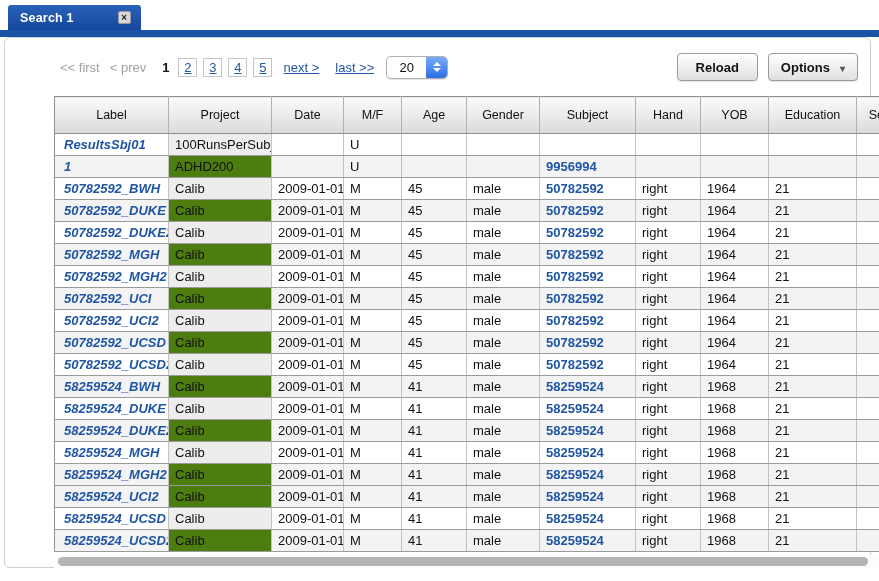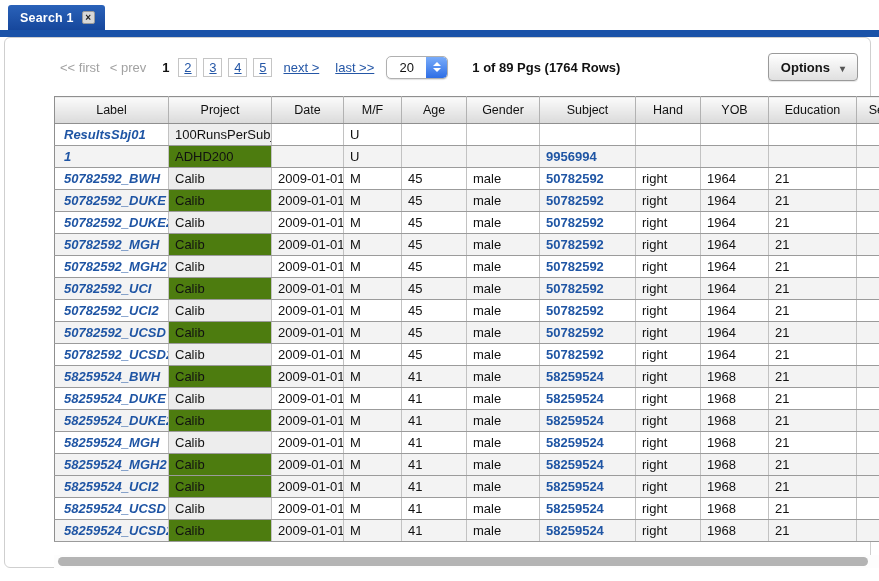--- a/index.html
+++ b/index.html
@@ -3,21 +3,21 @@
 <meta charset="utf-8">
 <style>
   * { margin:0; padding:0; box-sizing:border-box; }
   html,body { width:879px; height:581px; background:#fff; overflow:hidden;
               font-family:"Liberation Sans","DejaVu Sans",sans-serif; }
 
   
   .tab-strip { height:30px; background:#fff; position:relative; }
   .tab { position:absolute; left:8px; top:5px; height:25px; display:inline-flex; align-items:center;
          padding:0 10px 0 12px; background:linear-gradient(#2a62b9,#16479c);
-         border-radius:3px 3px 0 0; cursor:pointer; }
+         border-radius:3px 3px 0 0; cursor:pointer;gap:36px; }
   .tab-label { color:#fff; font-size:12.5px; font-weight:bold; letter-spacing:.2px; }
   .tab-close { display:inline-block; width:13px; height:13px; margin-left:8px; background:#d8d8d8;
                border:1px solid #9a9a9a; border-radius:2px; color:#222; font-size:10px; line-height:11px;
                text-align:center; font-weight:bold; cursor:pointer; }
   .blue-bar { height:7px; background:#1a52a8; width:100%; }
 
   
   .panel { position:absolute; left:4px; right:8px; top:37px; height:531px; background:#fff;
            border:1px solid #cfcfcf; border-radius:6px;padding-left:45px; }
 
@@ -48,21 +48,21 @@
   .btn-options { padding:0 12px; }
   .caret { font-size:10px; color:#555; margin-left:10px; }
 
   
   .table-region { position:relative; margin-left:4px; width:846px; height:472px; }
   .viewport { position:absolute; left:0; top:0; width:828px; height:459px; overflow:hidden; }
   table { border-collapse:collapse; table-layout:fixed; width:848px; background:#fff;
           border:1px solid #8f8f8f; }
   col.c0{width:114px} col.c1{width:103px} col.c2{width:72px} col.c3{width:58px} col.c4{width:65px}
   col.c5{width:73px} col.c6{width:96px} col.c7{width:65px} col.c8{width:68px} col.c9{width:88px} col.c10{width:46px}
-  th { height:27px; background:linear-gradient(#fbfbfb,#dadada); border-right:1px solid #b2b2b2;
+  th { height:37px; background:linear-gradient(#fbfbfb,#dadada); border-right:1px solid #b2b2b2;
        border-bottom:1px solid #8f8f8f; font-weight:normal; font-size:12.5px; color:#111;
        text-align:center; cursor:pointer; white-space:nowrap; overflow:hidden; }
   td { height:22px; padding:2px 6px; font-size:13px; color:#111; border-right:1px solid #c2c2c2;
        border-bottom:1px solid #9b9b9b; white-space:nowrap; overflow:hidden; background:#fff; }
   td:first-child { padding-left:9px;font-style:italic; }
   tr.striped td { background:#f3f3f3; }
   td.col-project { background:#ededed; }
   tr.striped td.col-project { background:#4d7c0f; }
   a.cell-link { color:#1f55a4; font-weight:bold; text-decoration:none; cursor:pointer; }
 
@@ -97,22 +97,22 @@
       </span>
     <a class="pg-link">next &gt;</a>
     <a class="pg-link">last &gt;&gt;</a>
     <div class="page-size-select">
       <span class="select-value">20</span>
       <span class="select-stepper">
           <i class="up"></i>
           <i class="dn"></i>
         </span>
     </div>
-    <span class="summary">1 of 89 Pgs (1764 Rows)</span>
     <span class="spacer"></span>
+    <button class="btn">Reload</button>
     <button class="btn btn-options"><span>Options</span><span class="caret">▾</span></button>
   </div>
 
   <div class="table-region">
     <div class="viewport">
       <table id="results-table">
           <colgroup>
             <col class="c0">
             <col class="c1">
             <col class="c2">

